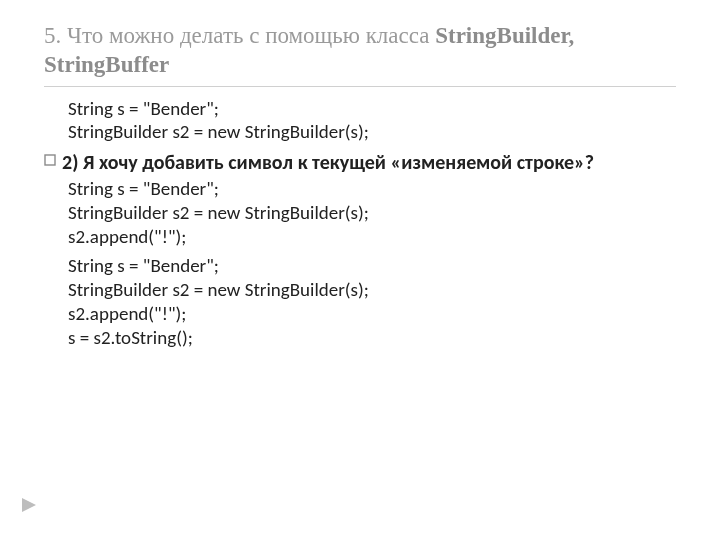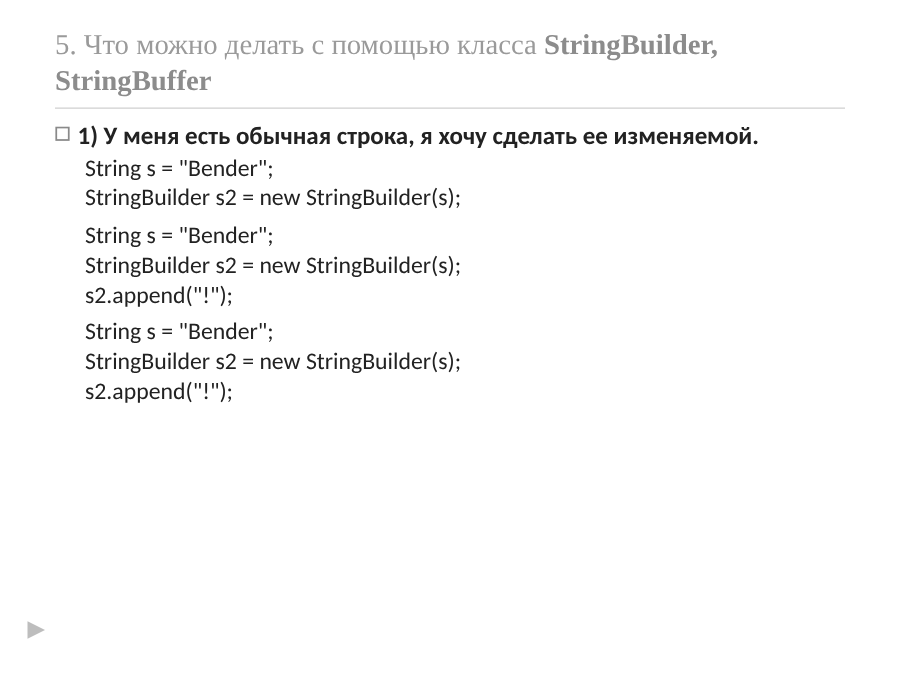--- a/index.html
+++ b/index.html
@@ -84,45 +84,46 @@
 <div class="slide">
 
   <div class="title">
     <span>5. Что можно делать с помощью класса </span><span class="bold-part">StringBuilder, StringBuffer</span>
   </div>
   <div class="title-underline"></div>
 
   <ul class="points">
 
   <li>
+        <div class="code-block">
+          <div><span>String s = "Bender";</span></div>
+          <div><span>StringBuilder s2 = </span><span class="kw">new StringBuilder(s);</span></div>
+        </div>
+      </li>
+      <li>
         <div class="heading-row">
           <span class="bullet">
             <svg width="12" height="12" viewBox="0 0 12 12">
               <rect x="1" y="1" width="10" height="10" fill="none" stroke="#8a8a8a" stroke-width="1.4"></rect>
             </svg>
           </span>
-          <div class="heading-text">1) У меня есть обычная строка, я хочу сделать ее изменяемой.</div>
+          <div class="heading-text">2) Я хочу добавить символ к текущей «изменяемой строке»?</div>
         </div>
-        <div class="code-block">
-          <div><span>String s = "Bender";</span></div>
-          <div><span>StringBuilder s2 = </span><span class="kw">new StringBuilder(s);</span></div>
-        </div>
-      </li>
-      <li>
         <div class="code-block">
           <div><span> String s = "Bender";</span></div>
           <div><span>StringBuilder s2 = new StringBuilder(s);</span></div>
           <div><span>s2.</span><span class="kw">append("!");</span></div>
         </div>
       </li>
       <li>
         <div class="code-block">
           <div><span>String s = "Bender";</span></div>
           <div><span>StringBuilder s2 = new StringBuilder(s);</span></div>
           <div><span>s2.append("!");</span></div>
+          <div><span>s = s2.</span><span class="kw">toString();</span></div>
         </div>
       </li>
     </ul>
 
   <div class="tri">
     <svg width="18" height="18" viewBox="0 0 18 18">
       <polygon points="2,2 16,9 2,16" fill="#bdbdbd"></polygon>
     </svg>
   </div>
 </div>

